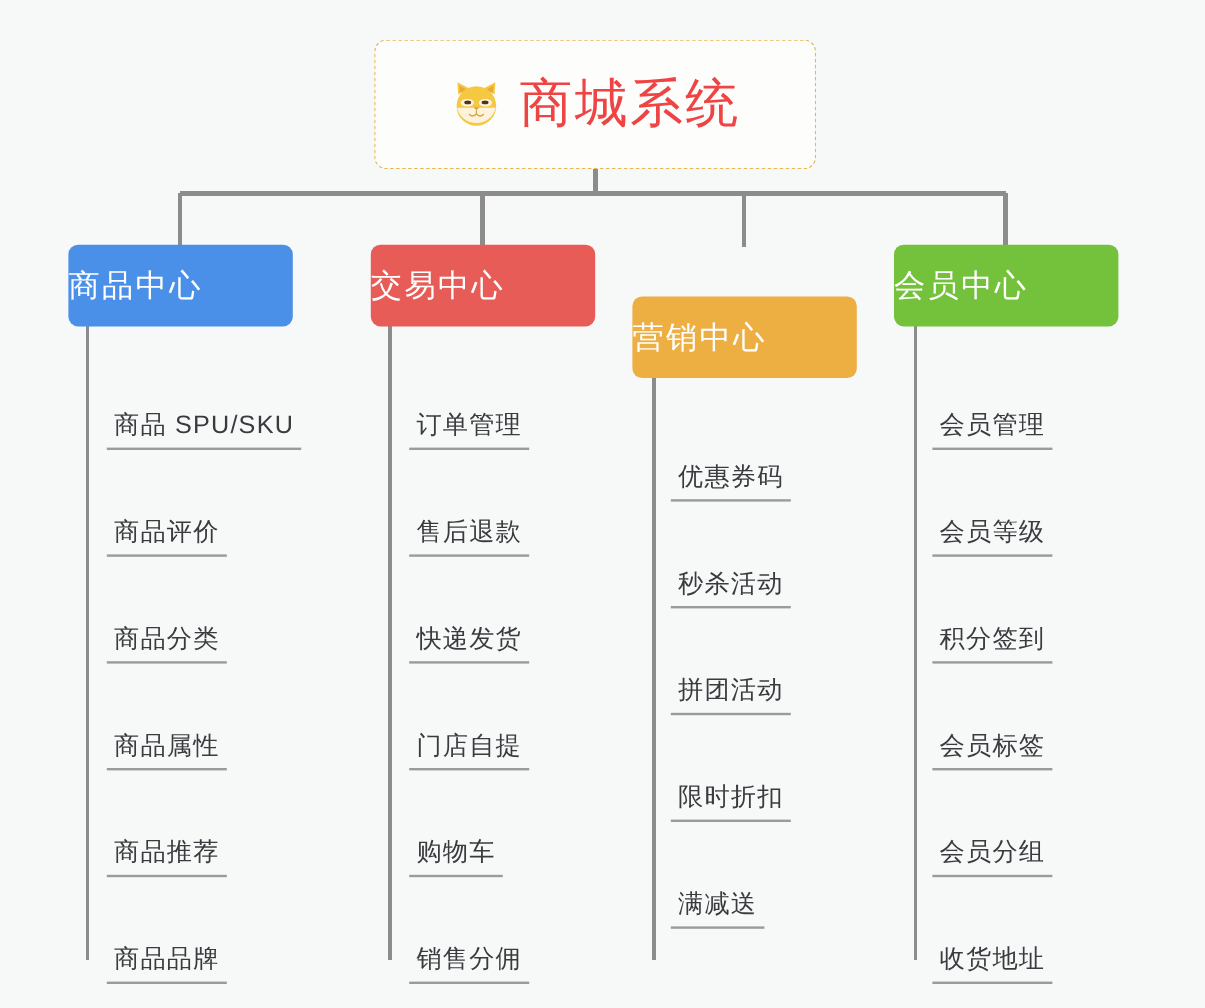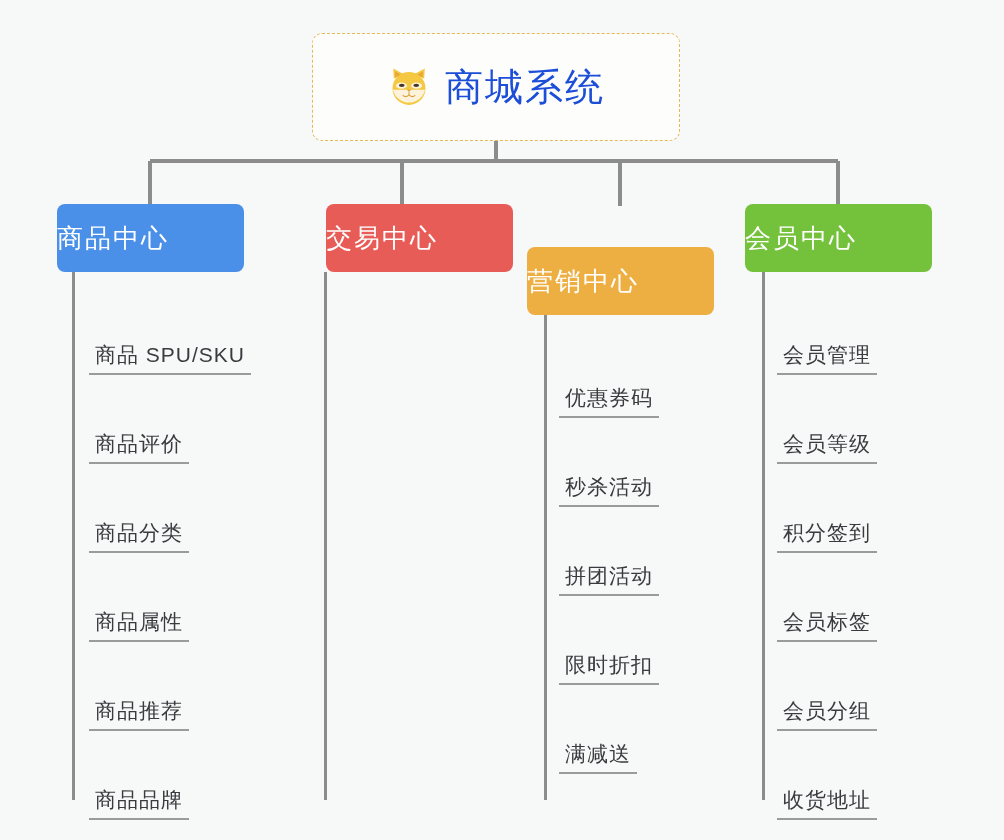--- a/index.html
+++ b/index.html
@@ -30,22 +30,22 @@
     box-sizing: border-box;
     background: #fdfdfc;
     border: 1px dashed #e8b857;
     border-radius: 10px;
     display: flex;
     align-items: center;
     justify-content: center;
     gap: 14px;
   }
   .root-title {
-    font-size: 38px;
-    color: #1d4ed8;
+    font-size: 44px;
+    color: #ef4444;
     letter-spacing: 2px;
     line-height: 1;
     white-space: nowrap;
   }
   .shiba-icon {
     width: 44px;
     height: 44px;
     flex: 0 0 44px;
     display: block;
   }
@@ -181,22 +181,42 @@
       <div class="leaf-item">
         <span class="leaf-label leaf-inner">商品推荐</span>
       </div>
       <div class="leaf-item">
         <span class="leaf-label leaf-inner">商品品牌</span>
       </div>
     </div>
   </div>
 
   <div class="branch" style="left:309px; width:187px;">
-    <div class="cat-box" style="background:#e85c58; width:187px;margin-left:17px;">
+    <div class="cat-box" style="background:#e85c58; width:187px;">
       <span>交易中心</span>
+    </div>
+    <div class="leaf-list">
+      <div class="leaf-item">
+        <span class="leaf-label leaf-inner">订单管理</span>
+      </div>
+      <div class="leaf-item">
+        <span class="leaf-label leaf-inner">售后退款</span>
+      </div>
+      <div class="leaf-item">
+        <span class="leaf-label leaf-inner">快递发货</span>
+      </div>
+      <div class="leaf-item">
+        <span class="leaf-label leaf-inner">门店自提</span>
+      </div>
+      <div class="leaf-item">
+        <span class="leaf-label leaf-inner">购物车</span>
+      </div>
+      <div class="leaf-item">
+        <span class="leaf-label leaf-inner">销售分佣</span>
+      </div>
     </div>
   </div>
 
   <div class="branch" style="left:527px; width:187px;margin-top:43px;">
     <div class="cat-box" style="background:#edae42; width:187px;">
       <span>营销中心</span>
     </div>
     <div class="leaf-list">
       <div class="leaf-item">
         <span class="leaf-label leaf-inner">优惠券码</span>

